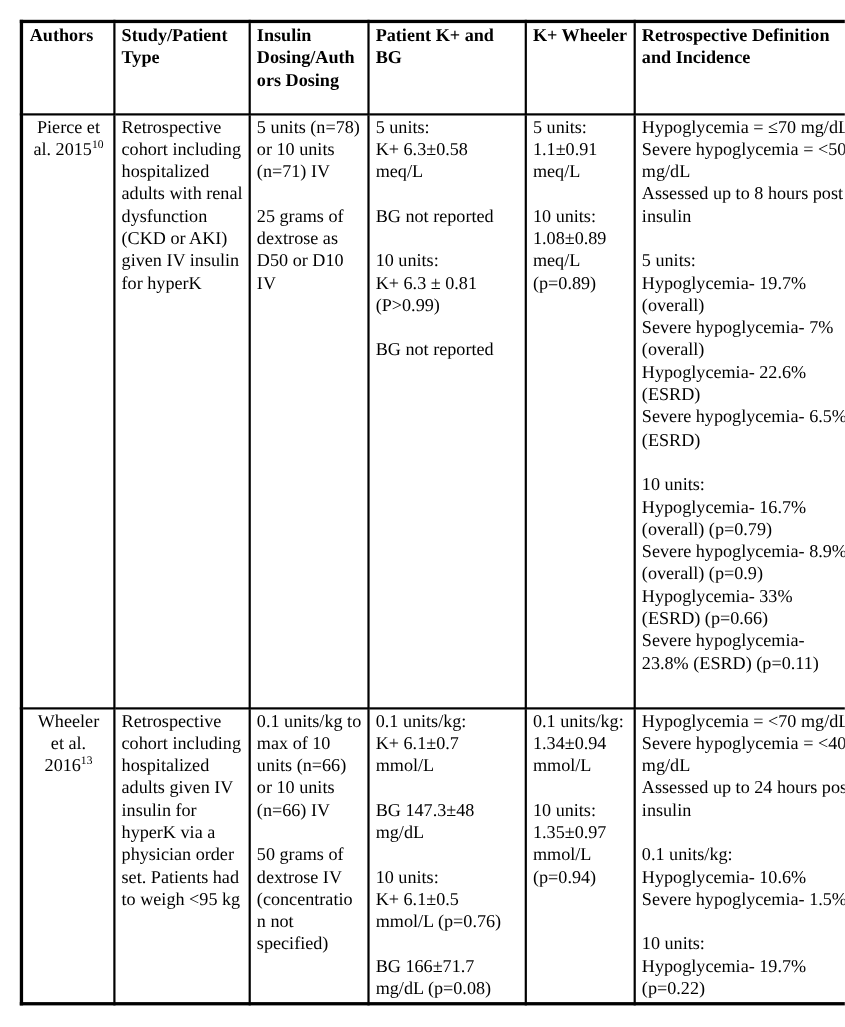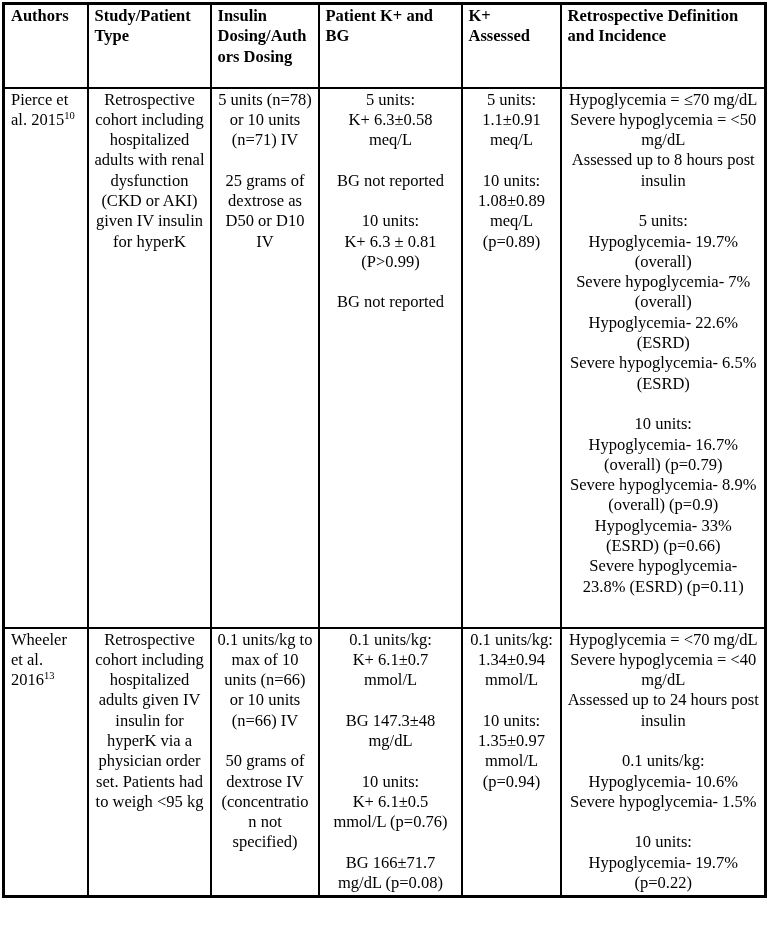--- a/index.html
+++ b/index.html
@@ -6,21 +6,21 @@
   html, body {
     margin: 0;
     padding: 0;
     background: #ffffff;
     width: 768px;
   }
   .page {
     width: 768px;
     height: 934px;
     background: #ffffff;
-    padding: 2px;
+    padding: 18px;
   }
   table.study-table {
     border-collapse: collapse;
     table-layout: fixed;
     width: 762px;
     border: 3px solid #000000;
   }
   th, td {
     border: 2px solid #000000;
     vertical-align: top;
@@ -32,24 +32,24 @@
     color: #000000;
     overflow-wrap: break-word;
     word-wrap: break-word;
   }
   th {
     font-weight: bold;
     white-space: pre-line;
   }
   td.multiline {
     white-space: pre-line;
-    text-align: center;
   }
   td.authors-cell {
     white-space: normal;
+    text-align: center;
   }
   sup.cite {
     font-size: 10.5px;
     line-height: 0;
     vertical-align: super;
   }
   tr.header-row { height: 84px; }
   tr.row-0 { height: 540px; }
   tr.row-1 { height: 232px; }
 </style>
@@ -66,21 +66,21 @@
       <col style="width:99px">
       <col style="width:205px">
     </colgroup>
     <thead>
       <tr class="header-row">
         <th>Authors</th>
         <th>Study/Patient Type</th>
         <th>Insulin Dosing/Authors Dosing</th>
         <th>Patient K+ and
 BG</th>
-        <th>K+ Assessed</th>
+        <th>K+ Wheeler</th>
         <th>Retrospective Definition
 and Incidence</th>
       </tr>
     </thead>
     <tbody>
       <tr class="row-0">
         <td class="authors-cell"><span>Pierce et al. 2015</span><sup class="cite">10</sup></td>
         <td class="multiline">Retrospective cohort including hospitalized adults with renal dysfunction (CKD or AKI) given IV insulin for hyperK</td>
         <td class="multiline">5 units (n=78) or 10 units (n=71) IV
 

